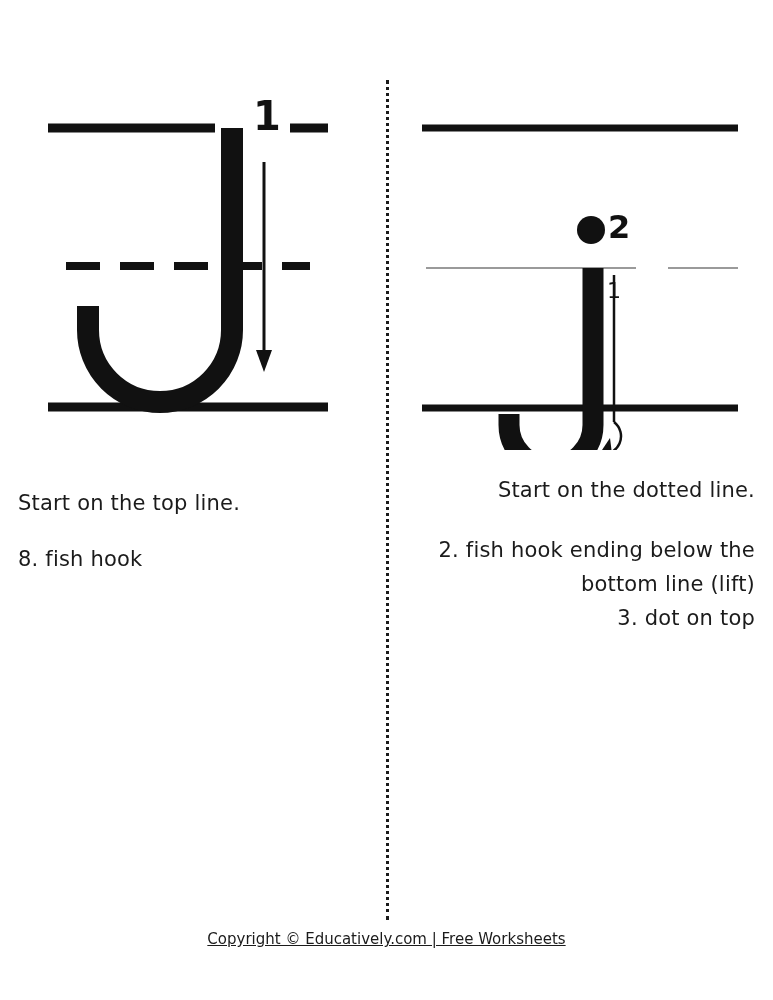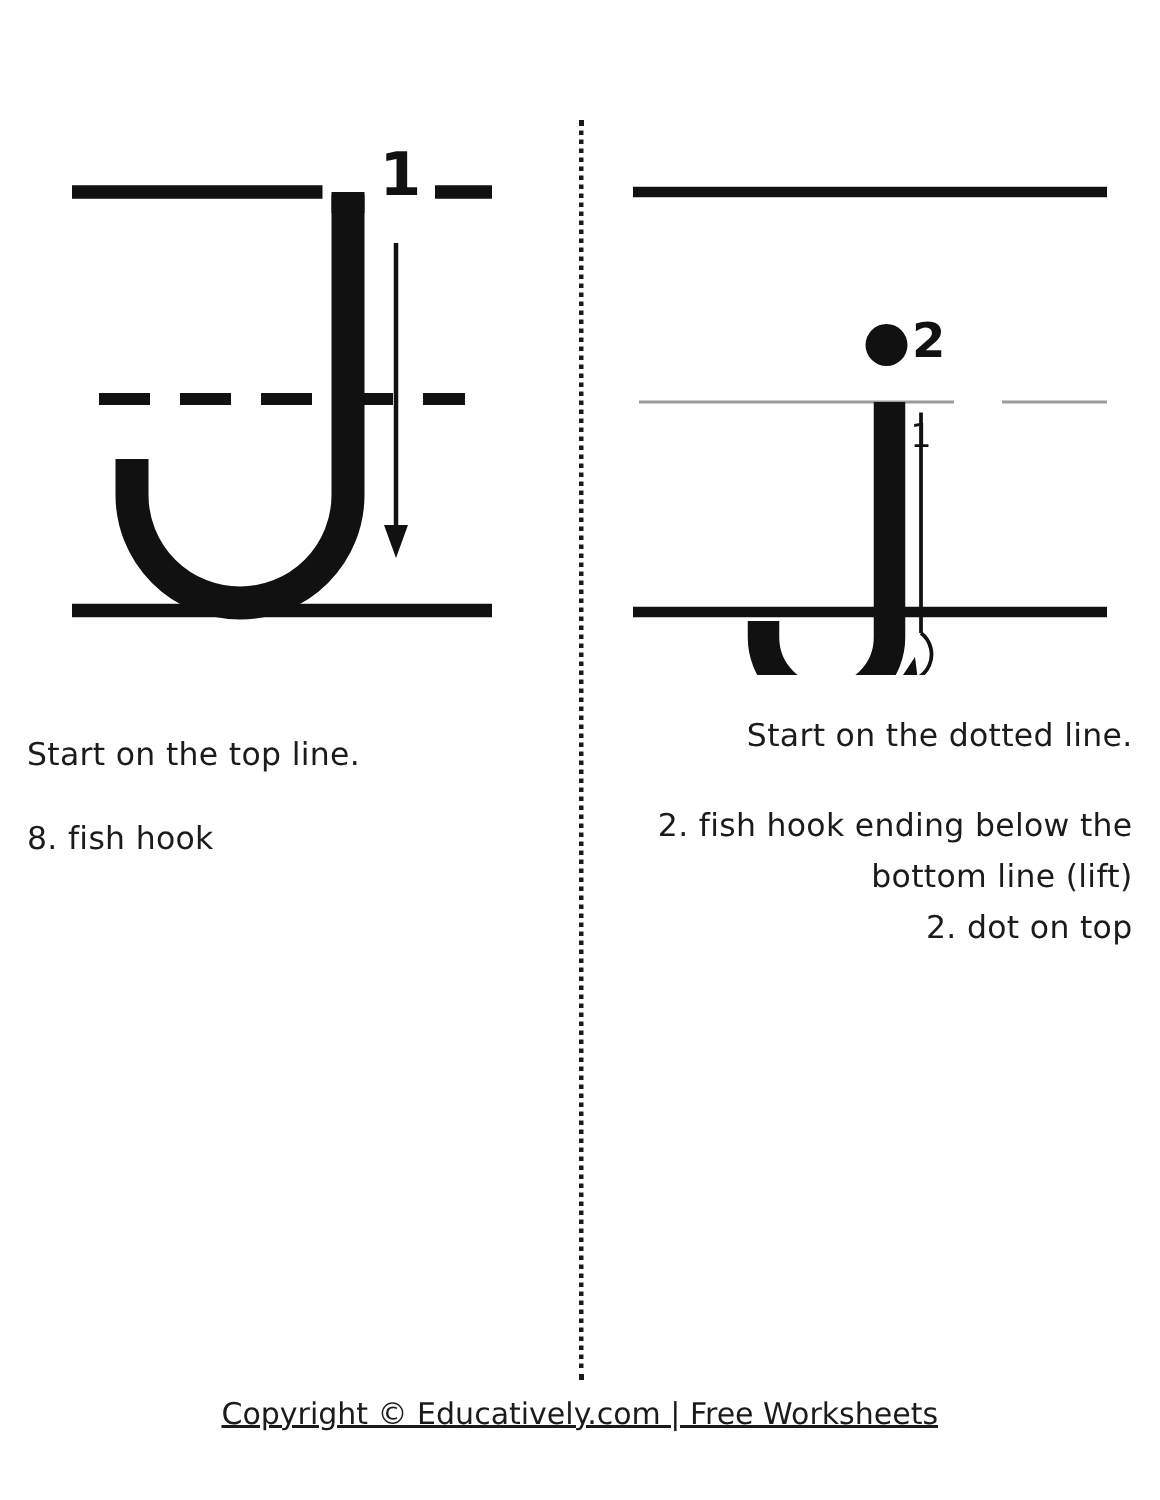--- a/index.html
+++ b/index.html
@@ -59,21 +59,21 @@
   .left-instructions  { top: 488px; left: 18px; right: 30px; }
   .right-instructions { top: 473px; left: 22px; right: 18px; text-align: right; }
   .right-instructions .instr-line { line-height: 1.62; }
 
   .footer {
     position: absolute;
     left: 0;
     right: 0;
     top: 930px;
     text-align: center;
-    font-size: 20px;
+    font-size: 15px;
     color: #1b1b1b;
   }
   .footer span {
     text-decoration: underline;
   }
 </style>
 </head>
 <body>
 
 <div class="page">
@@ -127,21 +127,21 @@
       <path d="M228 352 A 18 18 0 0 1 214 384" fill="none" stroke="#111" stroke-width="2.5"></path>
       <path d="M212 386 L224 368 L226 384 Z" fill="#111"></path>
 
       <text x="221" y="228" font-family="DejaVu Sans, sans-serif" font-size="22" fill="#111">1</text>
     </svg>
 
     <div class="instructions right-instructions">
       <div class="instr-line">Start on the dotted line.</div>
       <div class="instr-gap"></div>
       <div class="instr-line">2. fish hook ending below the bottom line (lift)</div>
-      <div class="instr-line">2. dot on top</div>
+      <div class="instr-line">3. dot on top</div>
     </div>
   </div>
 
   <div class="footer">
     <span>Copyright © Educatively.com | Free Worksheets</span>
   </div>
 
 </div>
 
 </body></html>

